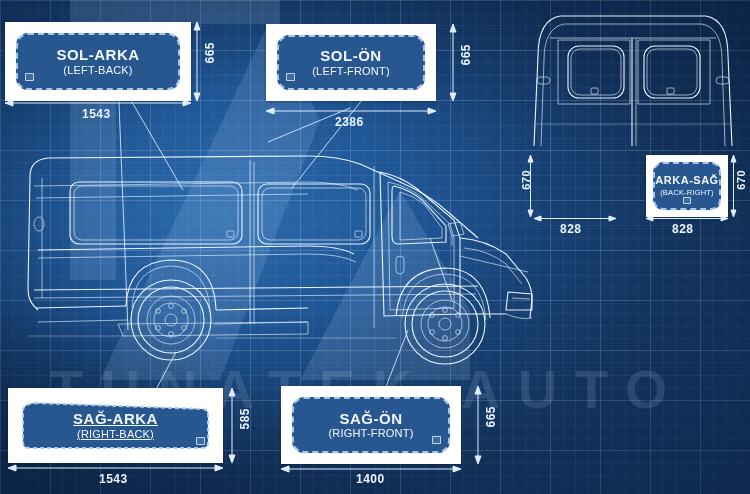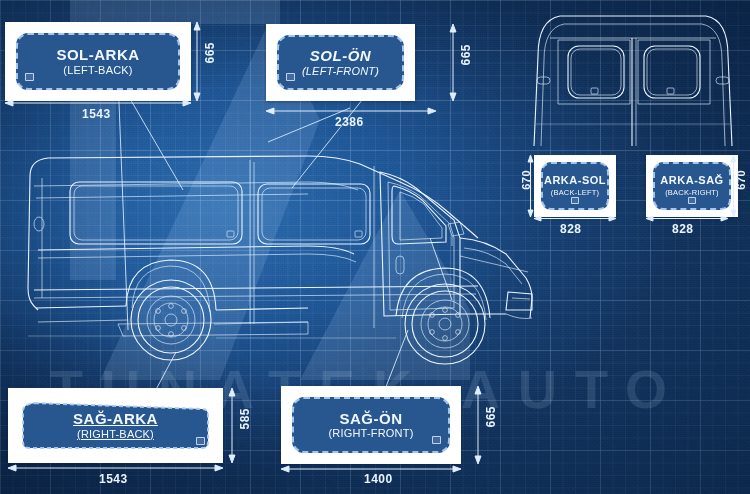--- a/index.html
+++ b/index.html
@@ -268,61 +268,54 @@
     <polygon points="0,5 8,2 8,8"></polygon>
       <polygon points="186,5 178,2 178,8"></polygon>
   </svg>
   <div class="dim vert" style="left:203px;top:42px;">665</div>
   <svg class="dimline" style="left:192px;top:22px;width:10px;height:79px;" viewBox="0 0 10 79">
     <line x1="5" y1="3" x2="5" y2="76"></line>
     <polygon points="5,0 2,8 8,8"></polygon>
       <polygon points="5,79 2,71 8,71"></polygon>
   </svg>
 
-  <div class="panel" style="left:266px;top:24px;width:149px;height:77px;font-style:italic;">
+  <div class="panel" style="left:266px;top:24px;width:170px;height:77px;">
     <div class="glass">
       <div class="t1">SOL-ÖN</div>
       <div class="t2">(LEFT-FRONT)</div>
       <span class="stud bl"></span>
     </div>
   </div>
   <div class="dim" style="left:335px;top:115px;">2386</div>
   <svg class="dimline" style="left:266px;top:106px;width:170px;height:10px;" viewBox="0 0 170 10">
     <line x1="3" y1="5" x2="167" y2="5"></line>
     <polygon points="0,5 8,2 8,8"></polygon>
       <polygon points="170,5 162,2 162,8"></polygon>
   </svg>
   <div class="dim vert" style="left:459px;top:44px;">665</div>
   <svg class="dimline" style="left:448px;top:24px;width:10px;height:77px;" viewBox="0 0 10 77">
     <line x1="5" y1="3" x2="5" y2="74"></line>
     <polygon points="5,0 2,8 8,8"></polygon>
       <polygon points="5,77 2,69 8,69"></polygon>
   </svg>
 
-  <div class="panel" style="left:534px;top:155px;width:82px;height:62px;">
-    <div class="glass small" style="inset:7px;border-radius:10px;">
-      <div class="t1">ARKA-SOL</div>
-      <div class="t2">(BACK-LEFT)</div>
-      <span class="stud bl" style="left:auto;right:50%;transform:translateX(50%);bottom:4px;width:6px;height:5px;"></span>
-    </div>
-  </div>
   <div class="dim" style="left:560px;top:222px;">828</div>
   <svg class="dimline" style="left:534px;top:214px;width:82px;height:9px;" viewBox="0 0 82 9">
     <line x1="3" y1="4.5" x2="79" y2="4.5"></line>
     <polygon points="0,4.5 7,2 7,7"></polygon>
       <polygon points="82,4.5 75,2 75,7"></polygon>
   </svg>
   <div class="dim vert" style="left:520px;top:170px;font-size:11px;">670</div>
   <svg class="dimline" style="left:526px;top:155px;width:9px;height:62px;" viewBox="0 0 9 62">
     <line x1="4.5" y1="3" x2="4.5" y2="59"></line>
     <polygon points="4.5,0 2,7 7,7"></polygon>
       <polygon points="4.5,62 2,55 7,55"></polygon>
   </svg>
 
-  <div class="panel" style="left:646px;top:155px;width:92px;height:62px;">
+  <div class="panel" style="left:646px;top:155px;width:82px;height:62px;">
     <div class="glass small" style="inset:7px;border-radius:10px;">
       <div class="t1">ARKA-SAĞ</div>
       <div class="t2">(BACK-RIGHT)</div>
       <span class="stud bl" style="left:auto;right:50%;transform:translateX(50%);bottom:4px;width:6px;height:5px;"></span>
     </div>
   </div>
   <div class="dim" style="left:672px;top:222px;">828</div>
   <svg class="dimline" style="left:646px;top:214px;width:82px;height:9px;" viewBox="0 0 82 9">
     <line x1="3" y1="4.5" x2="79" y2="4.5"></line>
     <polygon points="0,4.5 7,2 7,7"></polygon>
@@ -360,21 +353,21 @@
       <polygon points="5,75 2,67 8,67"></polygon>
   </svg>
 
   <div class="panel" style="left:281px;top:386px;width:180px;height:78px;">
     <div class="glass">
       <div class="t1">SAĞ-ÖN</div>
       <div class="t2">(RIGHT-FRONT)</div>
       <span class="stud br"></span>
     </div>
   </div>
-  <div class="dim" style="left:364px;top:472px;text-align:right;">1400</div>
+  <div class="dim" style="left:356px;top:472px;text-align:right;">1400</div>
   <svg class="dimline" style="left:281px;top:464px;width:180px;height:10px;" viewBox="0 0 180 10">
     <line x1="3" y1="5" x2="177" y2="5"></line>
     <polygon points="0,5 8,2 8,8"></polygon>
       <polygon points="180,5 172,2 172,8"></polygon>
   </svg>
   <div class="dim vert" style="left:484px;top:406px;">665</div>
   <svg class="dimline" style="left:473px;top:386px;width:10px;height:78px;" viewBox="0 0 10 78">
     <line x1="5" y1="3" x2="5" y2="75"></line>
     <polygon points="5,0 2,8 8,8"></polygon>
       <polygon points="5,78 2,70 8,70"></polygon>

